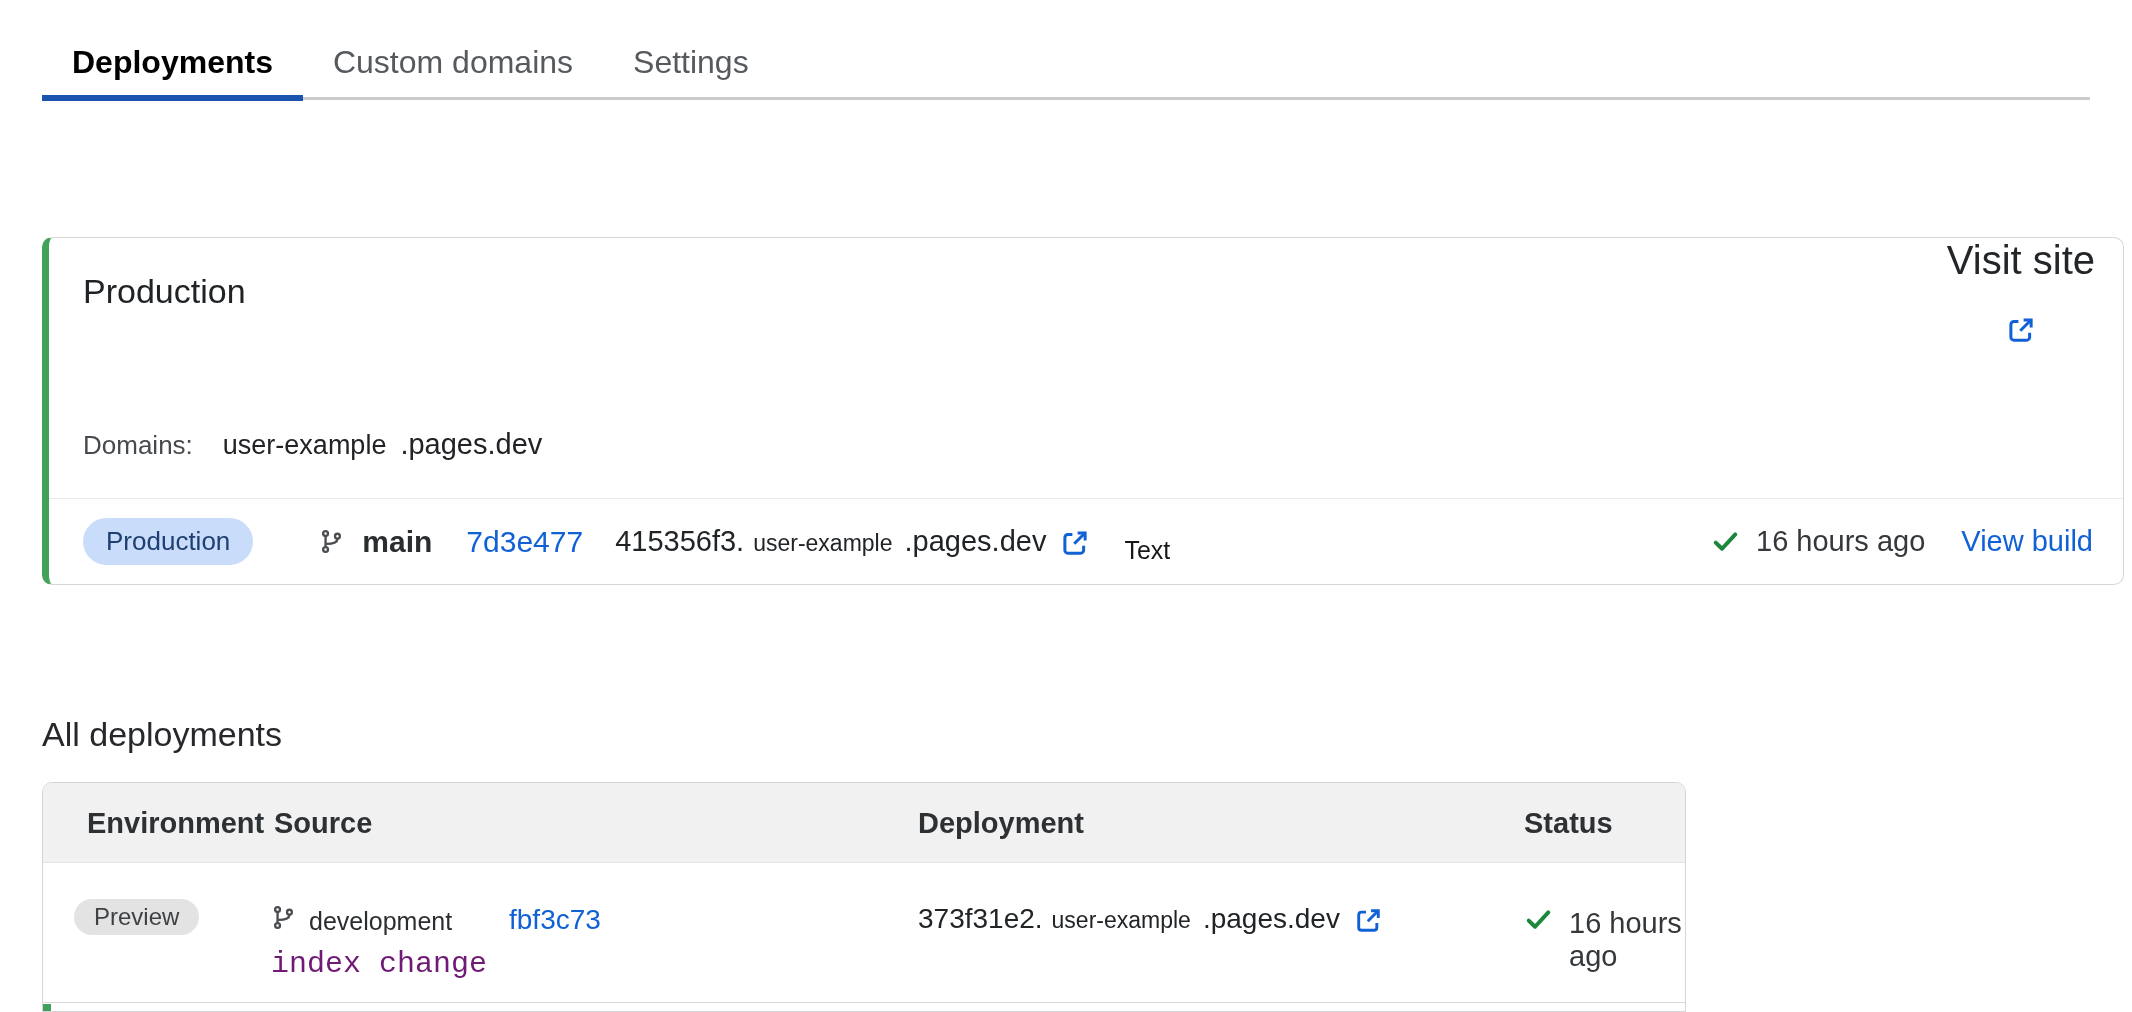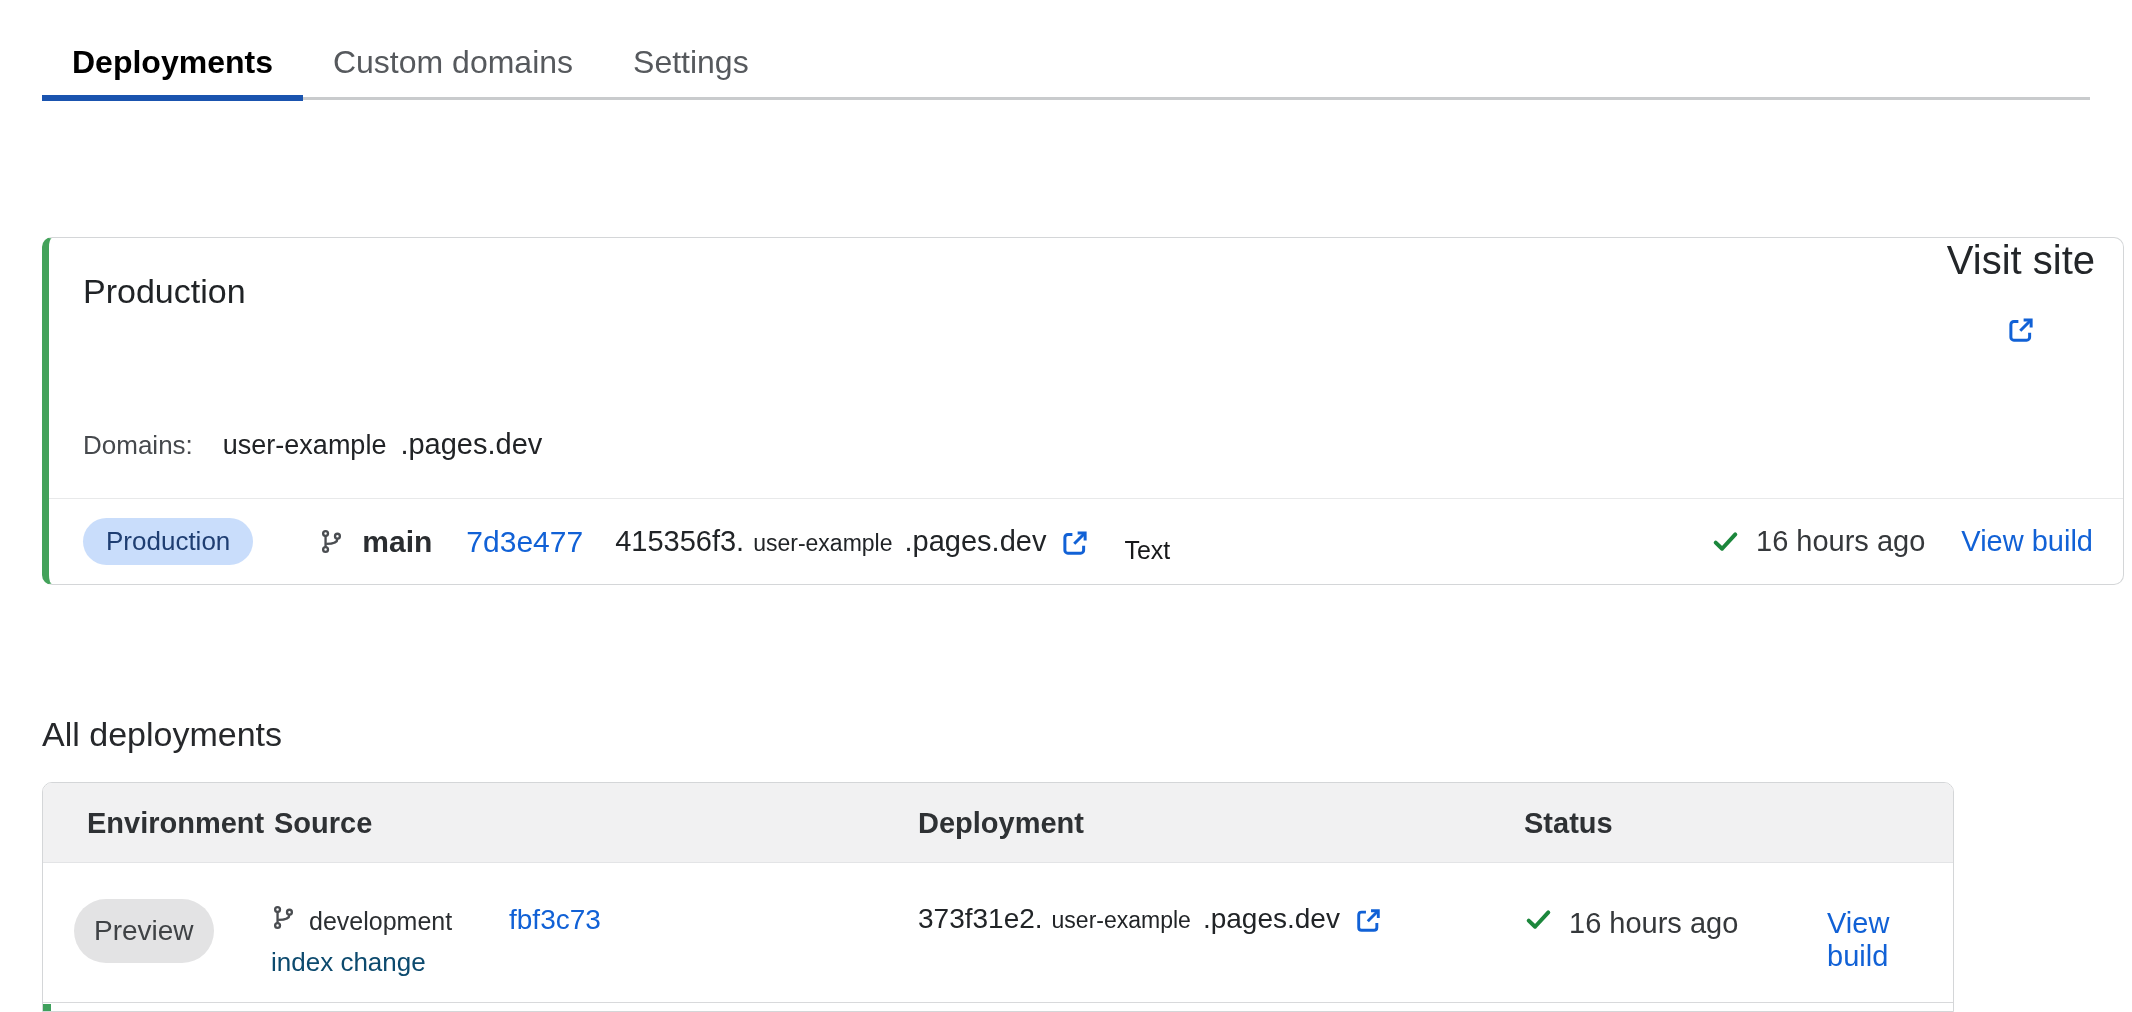--- a/index.html
+++ b/index.html
@@ -31,52 +31,52 @@
   .domains-label { font-size:26px; color:#46494d; }
   .domain-name { font-size:27px; color:#212326; margin-left:30px; }
   .domain-suffix { font-size:29px; color:#212326; margin-left:14px; }
   .card-divider { position:absolute; left:0; right:0; top:260px; height:1px; background:#e8e9ea; }
   .prod-row { position:absolute; left:0; right:0; top:261px; bottom:0; display:flex;
          align-items:center; padding:0 30px 0 34px; }
 
   .badge { display:inline-flex; align-items:center; justify-content:center; border-radius:999px;
          white-space:nowrap; }
   .badge.blue { background:#c9ddfb; color:#1f3e72; font-size:26px; padding:8px 23px; }
-  .badge.gray { background:#e3e3e4; color:#3f4245; font-size:28px; padding:16px 20px; }
+  .badge.gray { background:#e3e3e4; color:#3f4245; font-size:24px; padding:4px 20px; }
 
   .branch-name { font-size:30px; font-weight:700; color:#2a2d30; margin-left:18px; }
   a.link { color:#1161d6; text-decoration:none; cursor:pointer; }
   .commit-link { font-size:30px; margin-left:34px; }
   .dep-url { display:flex; align-items:baseline; text-decoration:none; cursor:pointer; margin-left:32px; }
   .url-hash { font-size:29px; color:#212427; }
   .url-name { font-size:23px; color:#212427; margin-left:9px; }
   .url-suffix { font-size:29px; color:#212427; margin-left:12px; }
   .ext-ic { align-self:center; margin-left:14px; position:relative; top:1px; }
   .note-label { font-size:25px; color:#17181a; margin-left:34px; position:relative; top:9px; }
 
   .row-right { margin-left:auto; display:flex; align-items:center; }
   .time-text { font-size:29px; color:#35383b; margin-left:16px; white-space:nowrap; }
   .view-build { font-size:29px; margin-left:36px; white-space:nowrap; }
 
   
   .section-title { position:absolute; left:42px; top:714px; font-size:34px; font-weight:500;
          color:#26282b; line-height:40px; }
-  .dep-table { position:absolute; left:42px; top:782px; width:1912px; height:230px;
+  .dep-table { position:absolute; left:42px; top:782px; width:1644px; height:230px;
          border:1px solid #d4d6d8; border-radius:10px 10px 0 0; overflow:hidden; background:#fff; }
   .thead { position:relative; height:80px; background:#f1f1f2; border-bottom:1px solid #e3e4e6; }
   .th { position:absolute; top:0; height:80px; line-height:80px; font-size:29px; font-weight:700;
          color:#2e3134; }
   .th.c-env { left:44px; } .th.c-src { left:231px; } .th.c-dep { left:875px; } .th.c-status { left:1481px; }
   .trow { position:relative; height:140px; border-bottom:1px solid #d8d9db; background:#fff; }
   .cell { position:absolute; }
   .cell-badge { left:31px; top:36px; }
   .cell-branch-ic { left:228px; top:42px; }
   .cell-branch { left:266px; top:44px; font-size:25px; color:#2b2e31; }
   .cell-commit { left:466px; top:41px; font-size:28px; }
-  .cell-msg { left:228px; top:84px; font-size:26px; color:#0c4a6e; }
+  .cell-msg { left:228px; top:84px; font-size:30px; color:#701a75;font-family:Liberation Mono, monospace; }
   .cell-dep { left:875px; top:40px; }
   .cell-check { left:1481px; top:42px; }
   .cell-time { left:1526px; top:44px; font-size:29px; color:#35383b; }
   .cell-view { left:1784px; top:44px; font-size:29px; }
   .cell-menu { left:1972px; top:38px; width:56px; height:48px; display:flex; align-items:center;
          justify-content:center; cursor:pointer; background:none; border:none; }
   .next-accent { position:absolute; left:0; bottom:0; width:8px; height:7px; background:#3fa05c; }
 
   svg { display:block; }
 </style>

